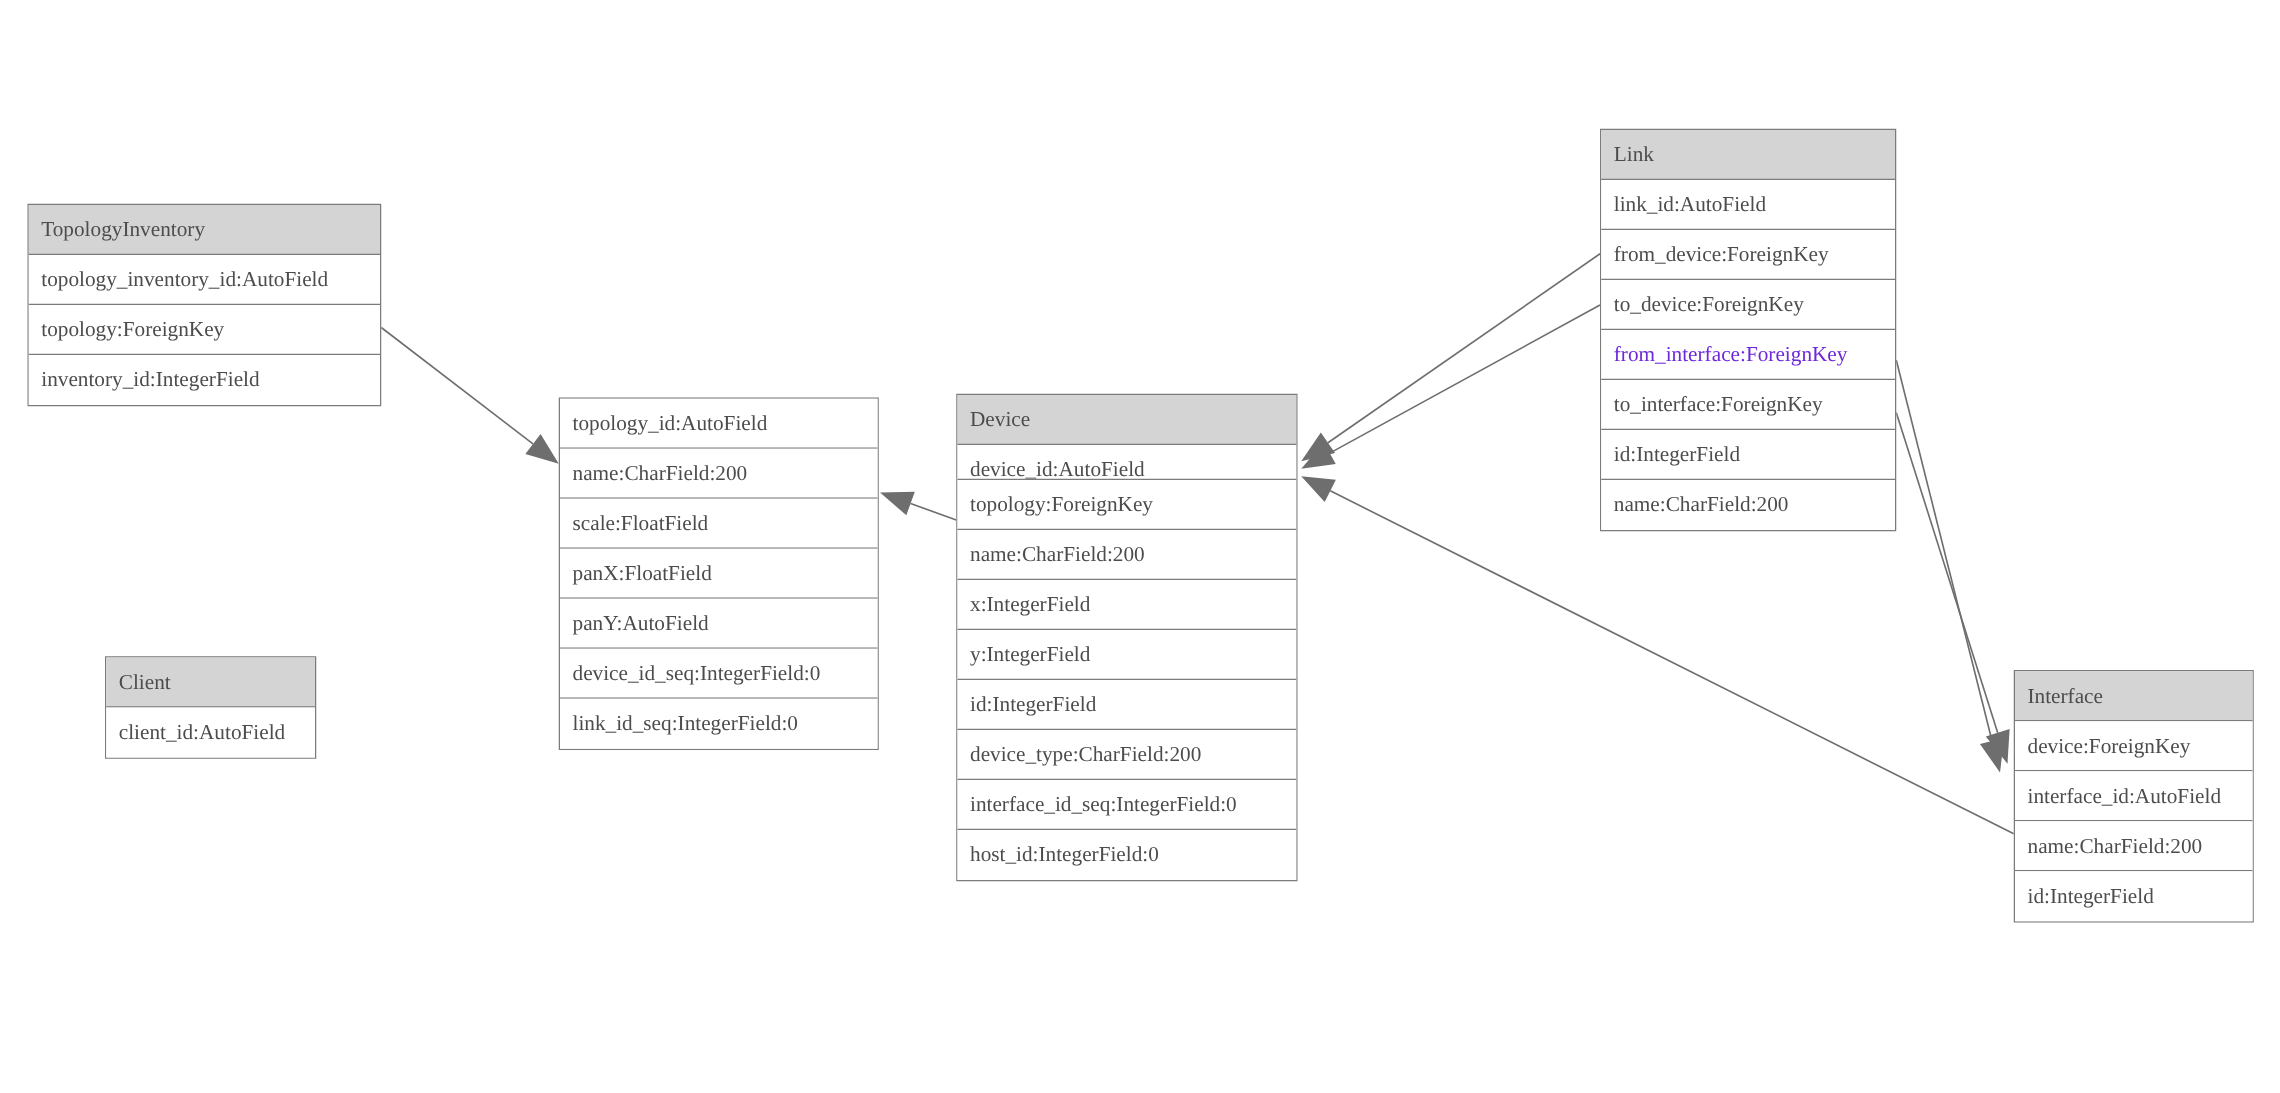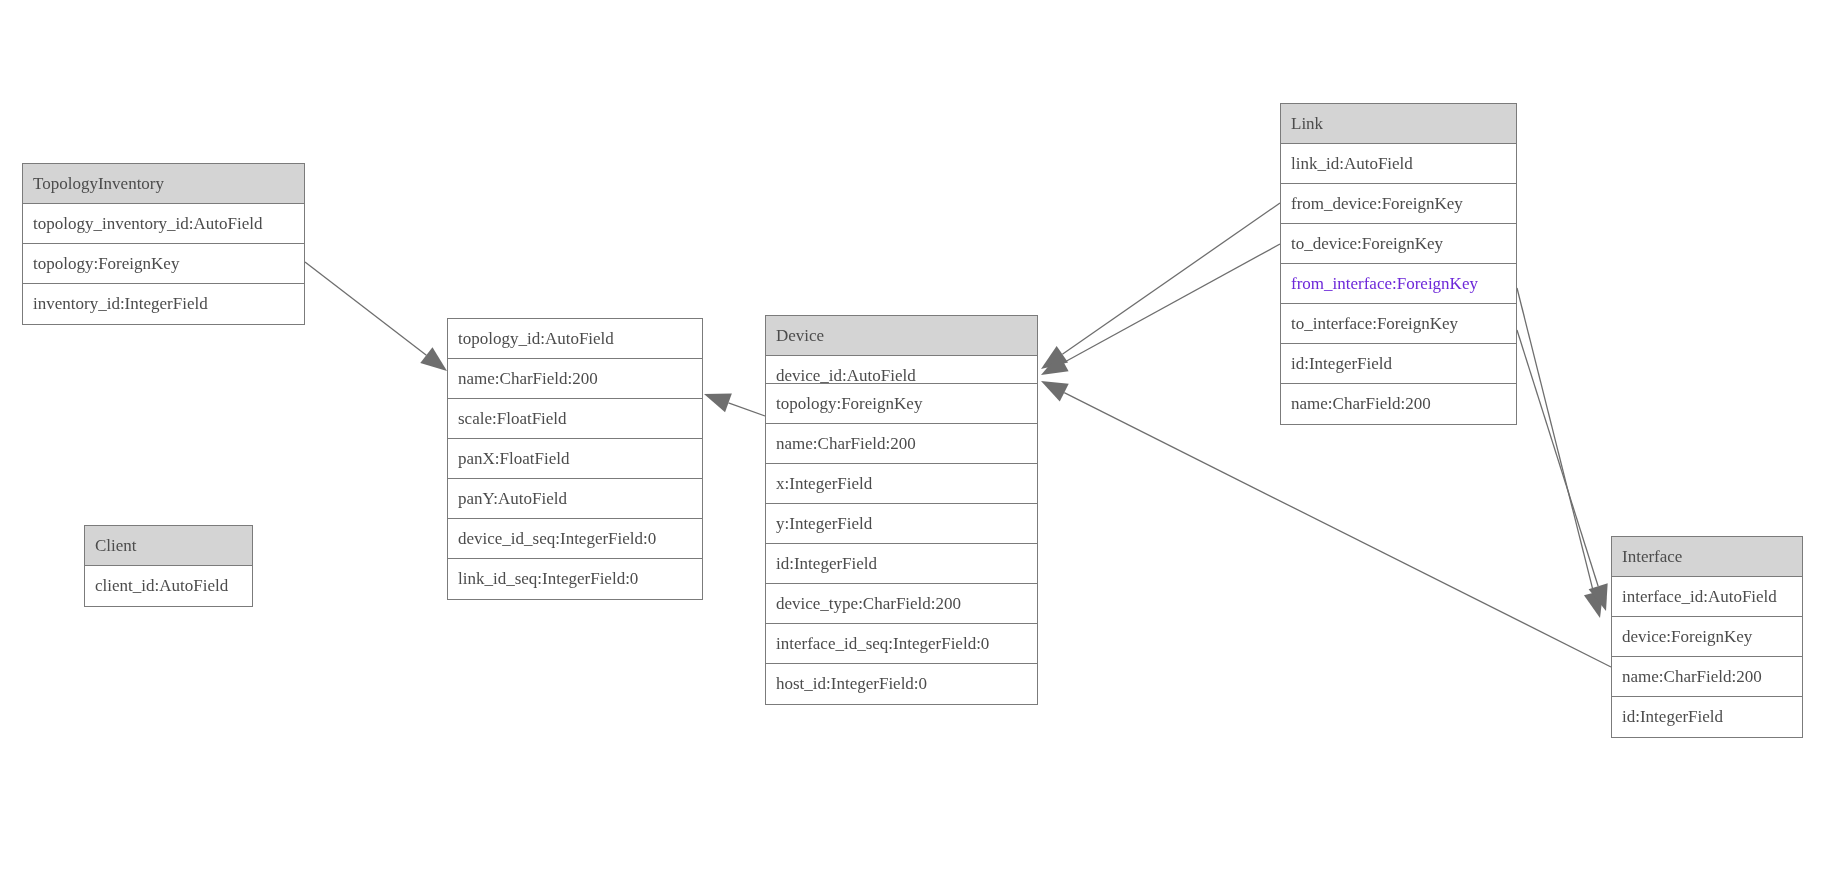--- a/index.html
+++ b/index.html
@@ -107,18 +107,18 @@
       <div class="entity-row" style="height: 40px; line-height: 39px; color: rgb(76, 76, 76); border-color: rgb(123, 123, 123);">link_id:AutoField</div>
       <div class="entity-row" style="height: 40px; line-height: 39px; color: rgb(76, 76, 76); border-color: rgb(123, 123, 123);">from_device:ForeignKey</div>
       <div class="entity-row" style="height: 40px; line-height: 39px; color: rgb(76, 76, 76); border-color: rgb(123, 123, 123);">to_device:ForeignKey</div>
       <div class="entity-row" style="height: 40px; line-height: 39px; color: #6d28d9; border-color: rgb(123, 123, 123);">from_interface:ForeignKey</div>
       <div class="entity-row" style="height: 40px; line-height: 39px; color: rgb(76, 76, 76); border-color: rgb(123, 123, 123);">to_interface:ForeignKey</div>
       <div class="entity-row" style="height: 40px; line-height: 39px; color: rgb(76, 76, 76); border-color: rgb(123, 123, 123);">id:IntegerField</div>
       <div class="entity-row" style="height: 40px; line-height: 39px; color: rgb(76, 76, 76); border-color: rgb(123, 123, 123);">name:CharField:200</div>
     </div>
     <div class="entity" style="left: 1611px; top: 536px; width: 192px; border-color: rgb(123, 123, 123);">
       <div class="entity-header" style="height: 40px; line-height: 39px; background: rgb(212, 212, 212); color: rgb(76, 76, 76); border-color: rgb(123, 123, 123);">Interface</div>
+      <div class="entity-row" style="height: 40px; line-height: 39px; color: rgb(76, 76, 76); border-color: rgb(123, 123, 123);">device:ForeignKey</div>
       <div class="entity-row" style="height: 40px; line-height: 39px; color: rgb(76, 76, 76); border-color: rgb(123, 123, 123);">interface_id:AutoField</div>
-      <div class="entity-row" style="height: 40px; line-height: 39px; color: rgb(76, 76, 76); border-color: rgb(123, 123, 123);">device:ForeignKey</div>
       <div class="entity-row" style="height: 40px; line-height: 39px; color: rgb(76, 76, 76); border-color: rgb(123, 123, 123);">name:CharField:200</div>
       <div class="entity-row" style="height: 40px; line-height: 39px; color: rgb(76, 76, 76); border-color: rgb(123, 123, 123);">id:IntegerField</div>
     </div>
   </div>
 
 </body></html>

